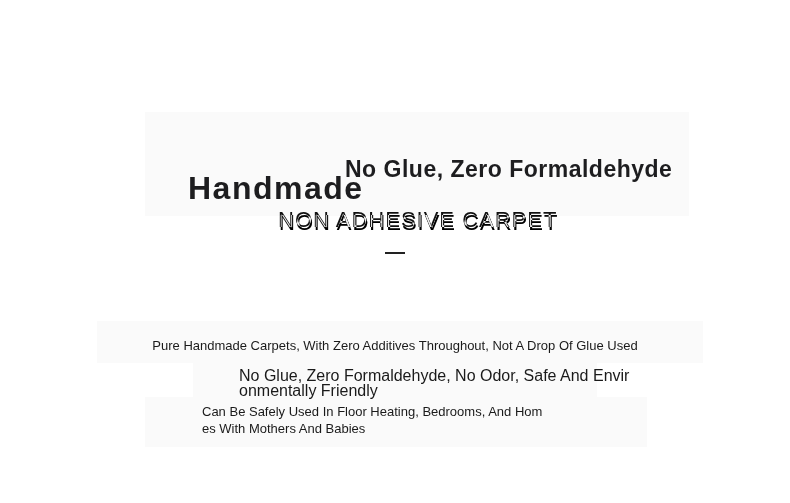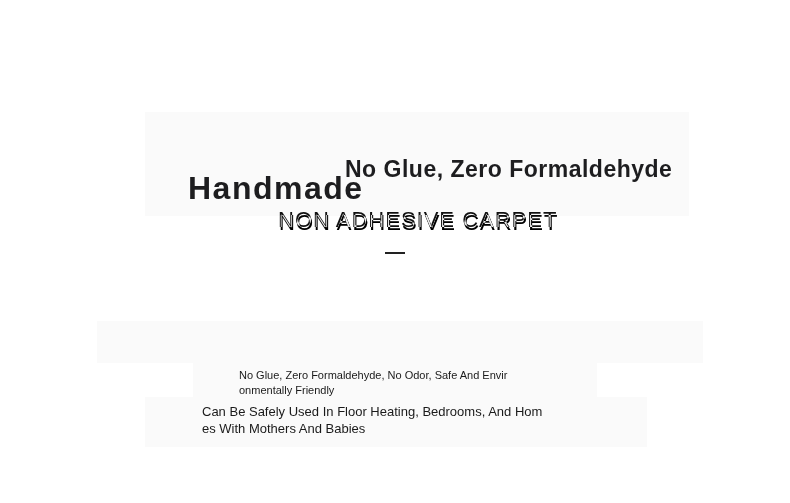--- a/index.html
+++ b/index.html
@@ -54,21 +54,21 @@
     width: 20px; height: 2px; background: #222222;
   }
 
   .body-line1 {
     position: absolute; left: 0; top: 338px; width: 790px;
     text-align: center; font-size: 13px; line-height: 15px;
     color: var(--body-color, #1a1a1a);
   }
   .body-line2 {
     position: absolute; left: 239px; top: 368px;
-    font-size: 11px; line-height: 15px;
+    font-size: 16px; line-height: 15px;
     color: var(--body-color, #1a1a1a);
     white-space: pre-line;
   }
   .body-line3 {
     position: absolute; left: 202px; top: 403px;
     font-size: 13px; line-height: 17px;
     color: var(--body-color, #1a1a1a);
     white-space: pre-line;
   }
 </style>
@@ -85,18 +85,19 @@
   <div class="hero-headline">No Glue, Zero Formaldehyde</div>
   <div class="hero-title">Handmade</div>
 
   <div class="hero-subtitle">
     <span class="sub-layer base">NON ADHESIVE CARPET</span>
     <span class="sub-layer ghost" aria-hidden="true">NON ADHESIVE CARPET</span>
   </div>
 
   <div class="divider"></div>
 
+  <div class="body-line1">Pure Handmade Carpets, With Zero Additives Throughout, Not A Drop Of Glue Used</div>
   <div class="body-line2">No Glue, Zero Formaldehyde, No Odor, Safe And Envir
 onmentally Friendly</div>
   <div class="body-line3">Can Be Safely Used In Floor Heating, Bedrooms, And Hom
 es With Mothers And Babies</div>
 
 </div>
 
 </body></html>

